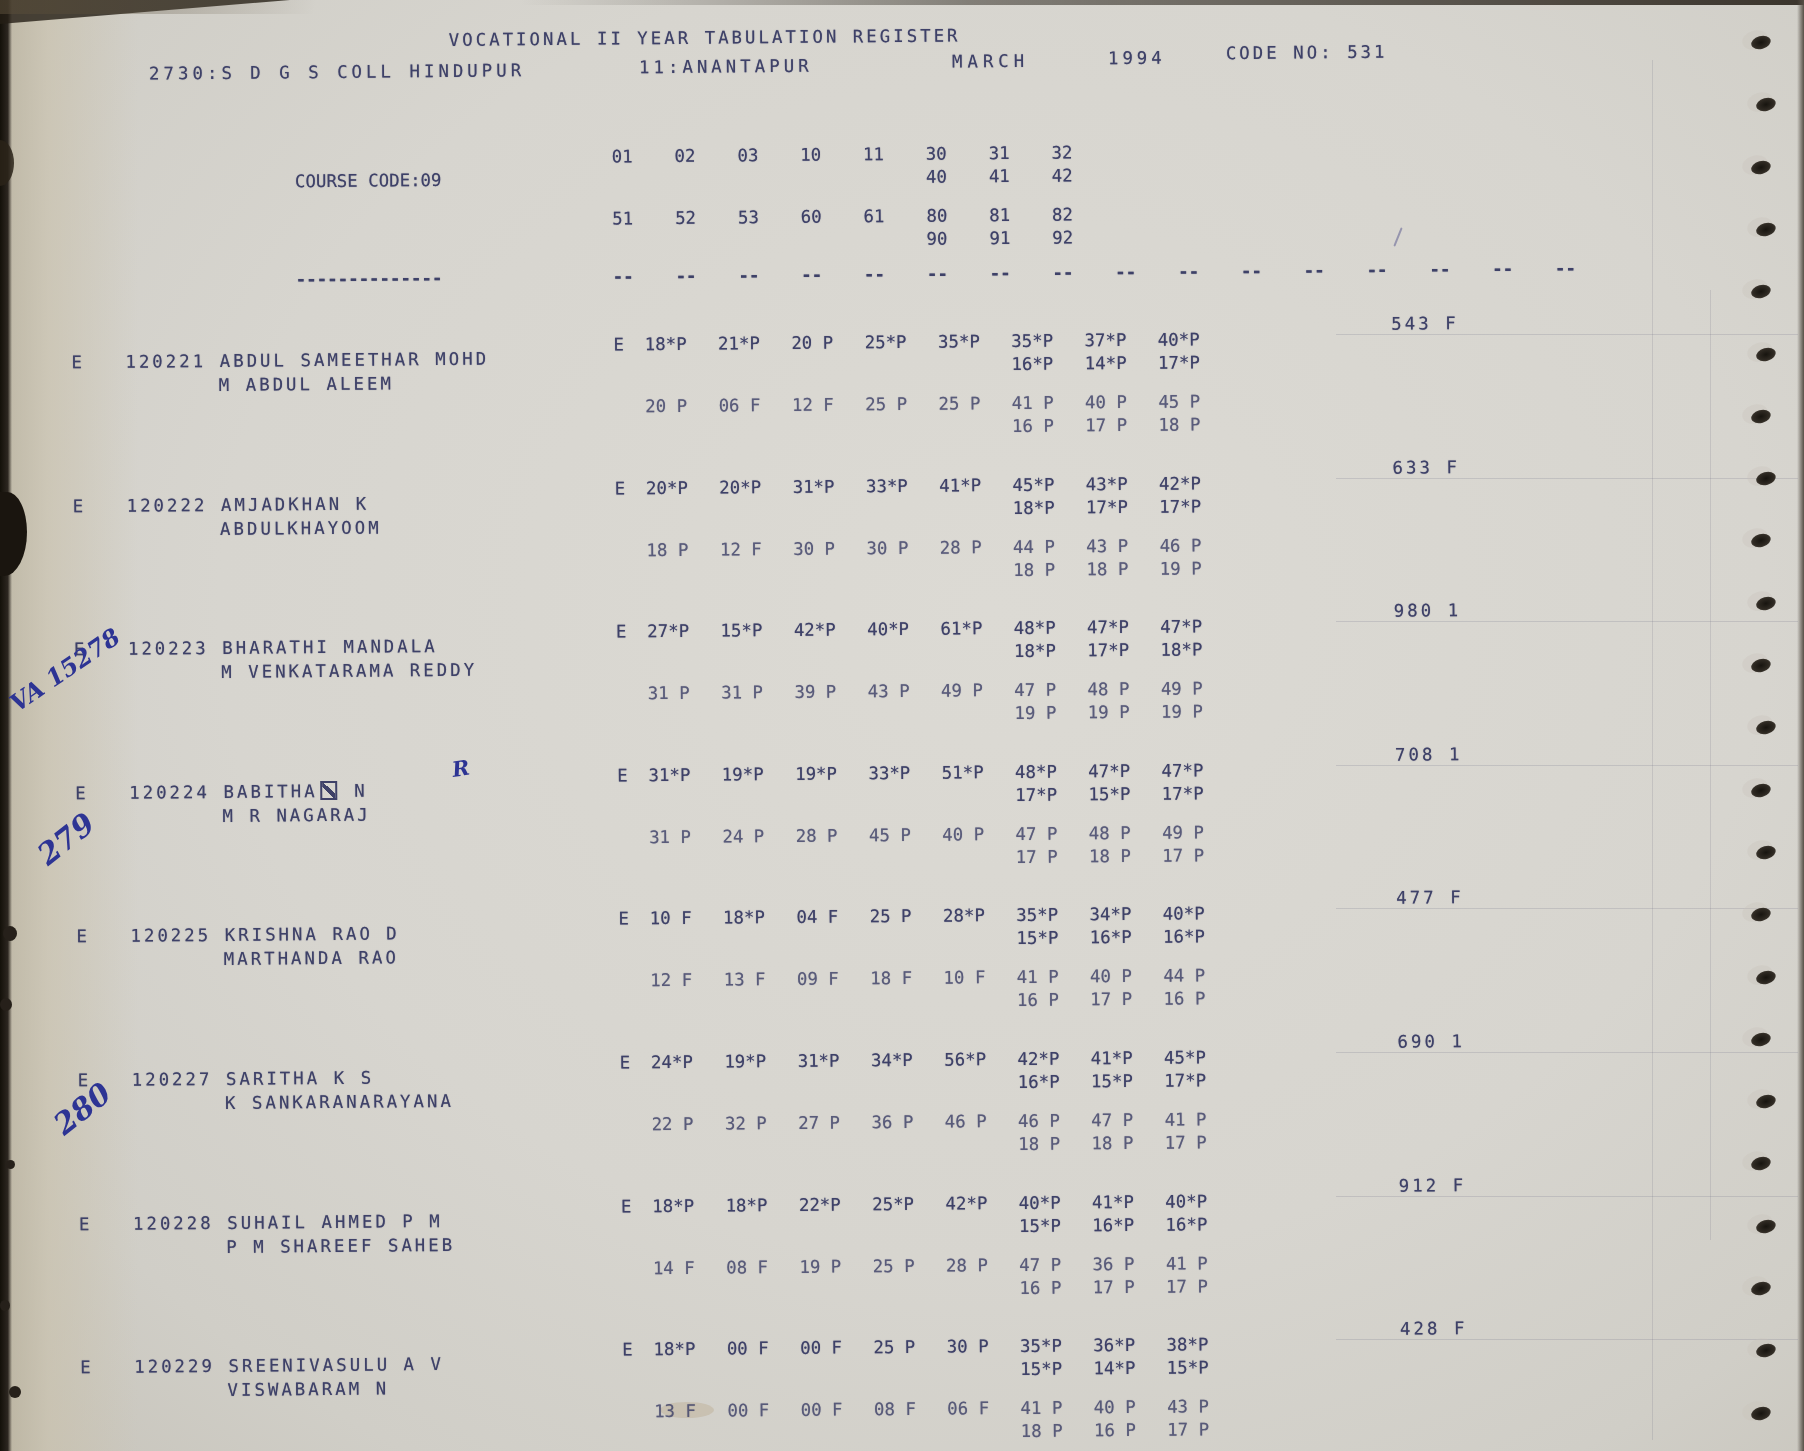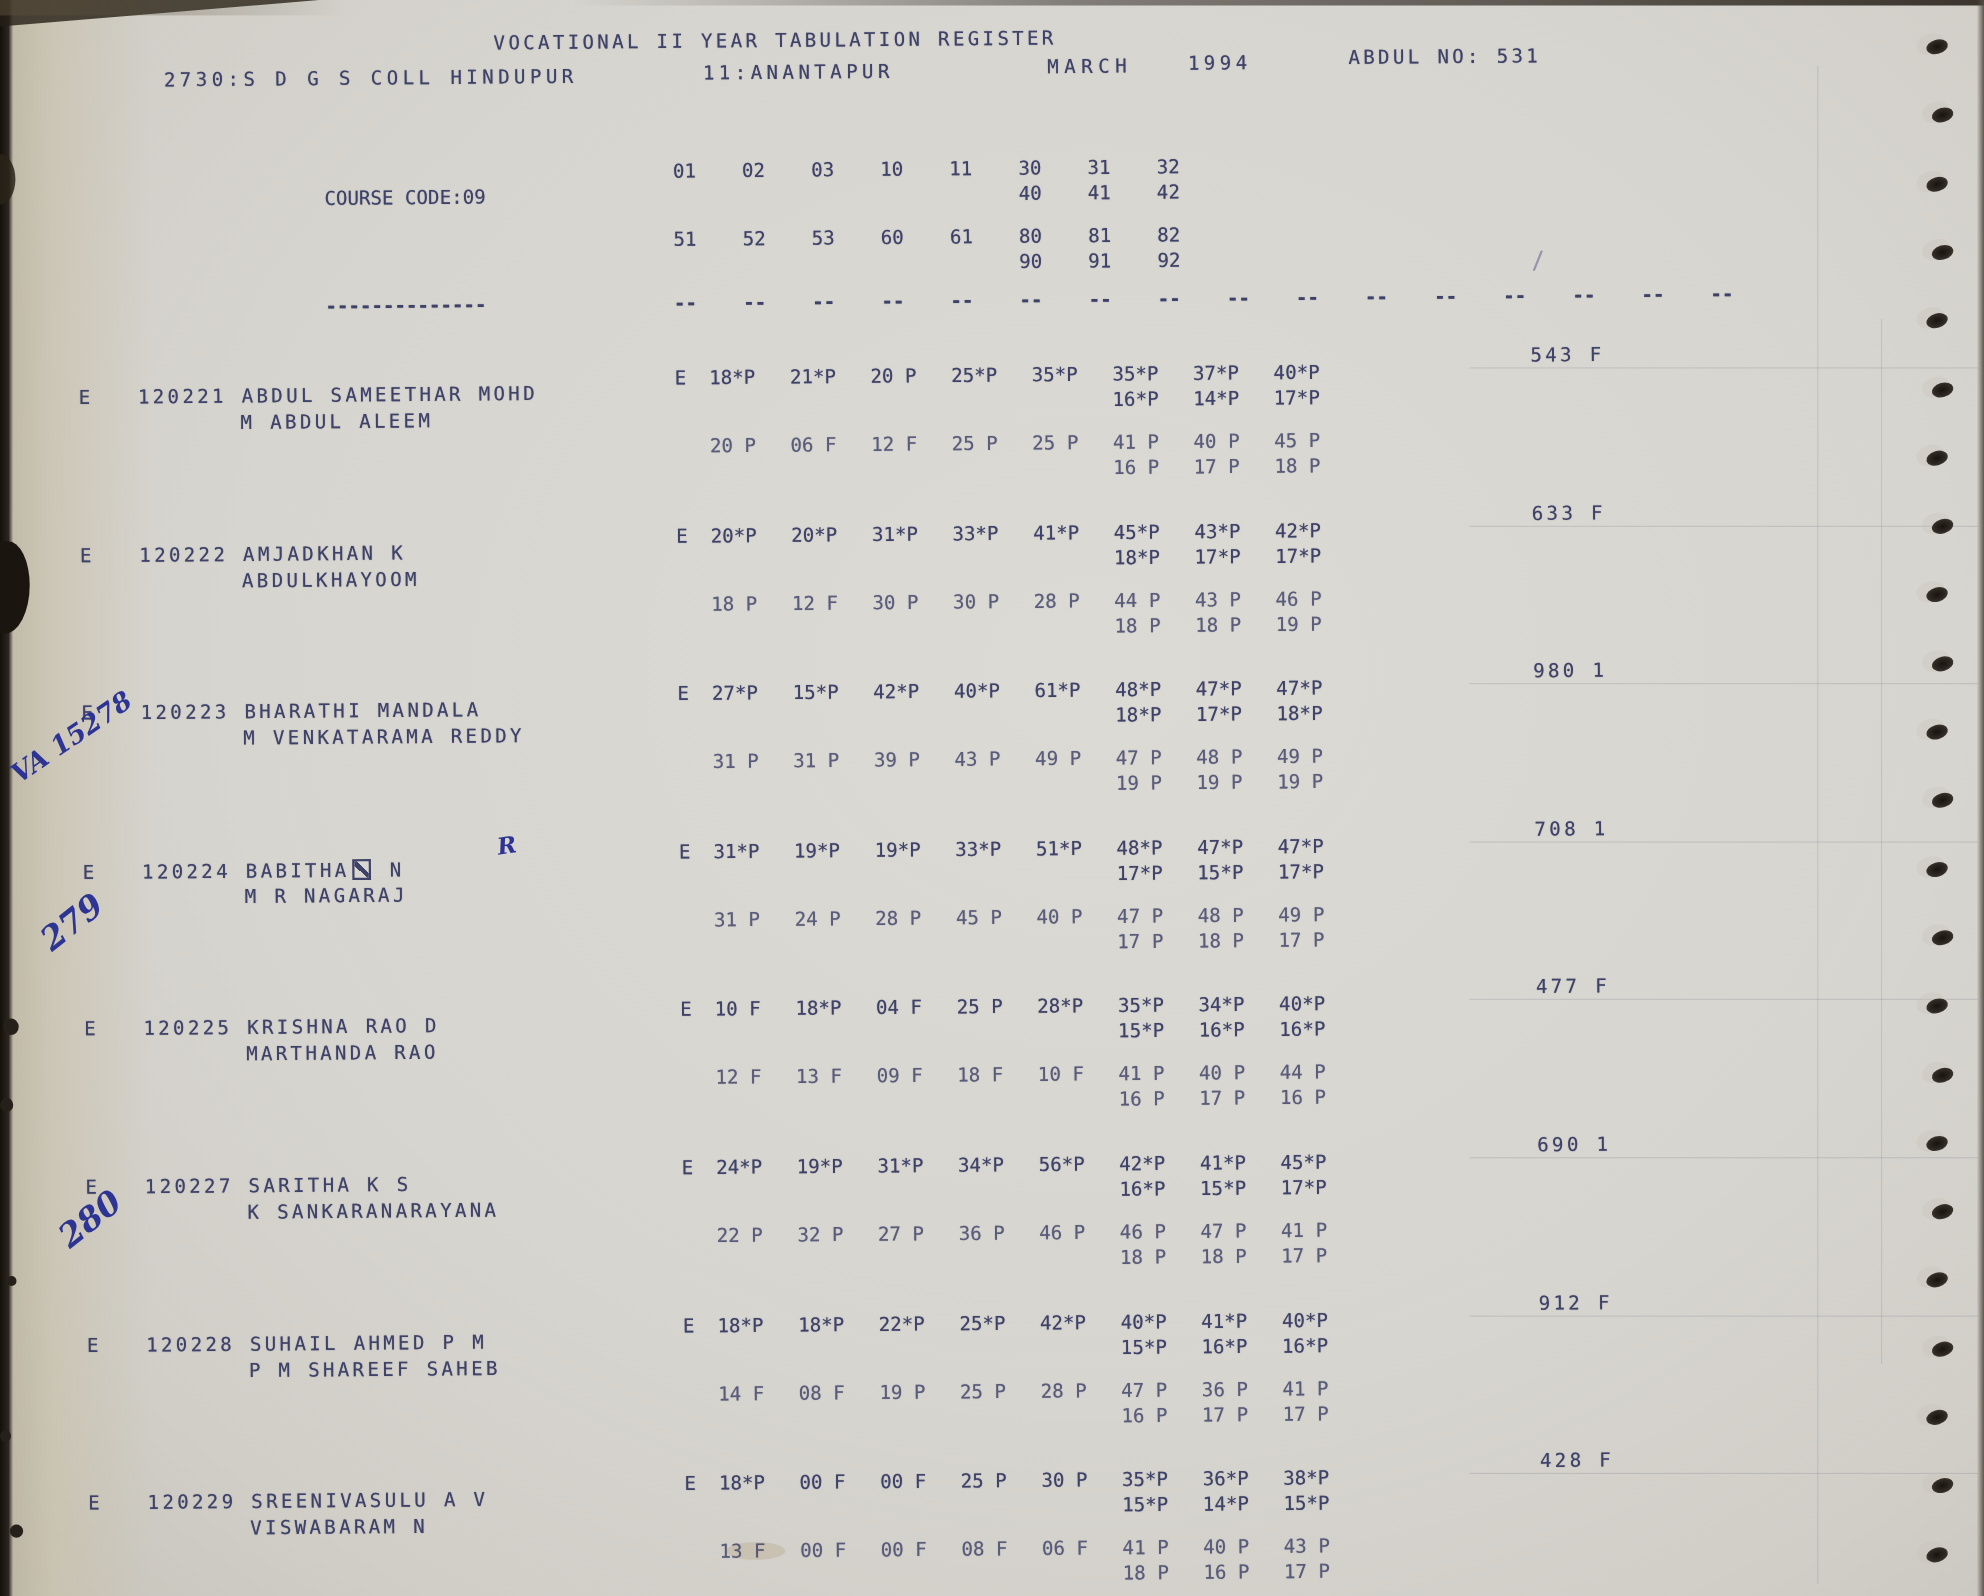--- a/index.html
+++ b/index.html
@@ -111,22 +111,22 @@
       <div class="ldot" style="left: 6px; top: 1160px; width: 9px; height: 9px;"></div>
       <div class="ldot" style="left: 0px; top: 1300px; width: 10px; height: 11px;"></div>
       <div class="ldot" style="left: 9px; top: 1386px; width: 12px; height: 12px;"></div>
     </div>
 
   <div id="content">
     <div class="line print spread" style="left:455px;top:26px;">VOCATIONAL II YEAR TABULATION REGISTER</div>
     <div class="line print spread4" style="left:155px;top:57px;">2730:S D G S COLL HINDUPUR</div>
     <div class="line print spread4" style="left:645px;top:55px;">11:ANANTAPUR</div>
     <div class="line print spread5" style="left:958px;top:52px;">MARCH</div>
-    <div class="line print spread4" style="left:1086px;top:50px;">1994</div>
-    <div class="line print spread" style="left:1232px;top:46px;"><span>ABDUL NO:</span><span> </span><span>531</span></div>
+    <div class="line print spread4" style="left:1114px;top:50px;">1994</div>
+    <div class="line print spread" style="left:1232px;top:46px;"><span>CODE NO:</span><span> </span><span>531</span></div>
     <div class="line print" style="left:300px;top:166px;">COURSE CODE:09</div>
 
   <div class="line print" style="left: 617px; top: 144px;">01    02    03    10    11    30    31    32</div>
       <div class="line print" style="left: 617px; top: 167px;">                              40    41    42</div>
       <div class="line print" style="left: 617px; top: 206px;">51    52    53    60    61    80    81    82</div>
       <div class="line print" style="left: 617px; top: 229px;">                              90    91    92</div>
       <div class="line print sep" style="left: 300px; top: 264px;">--------------</div>
       <div class="line print sep" style="left: 617px; top: 264px;">--    --    --    --    --    --    --    --    --    --    --    --    --    --    --    --</div>
       <div class="line print total" style="left: 1395px; top: 318px;">543 F</div>
       <div class="line print" style="left: 617px; top: 332px;">E  18*P   21*P   20 P   25*P   35*P   35*P   37*P   40*P</div>

